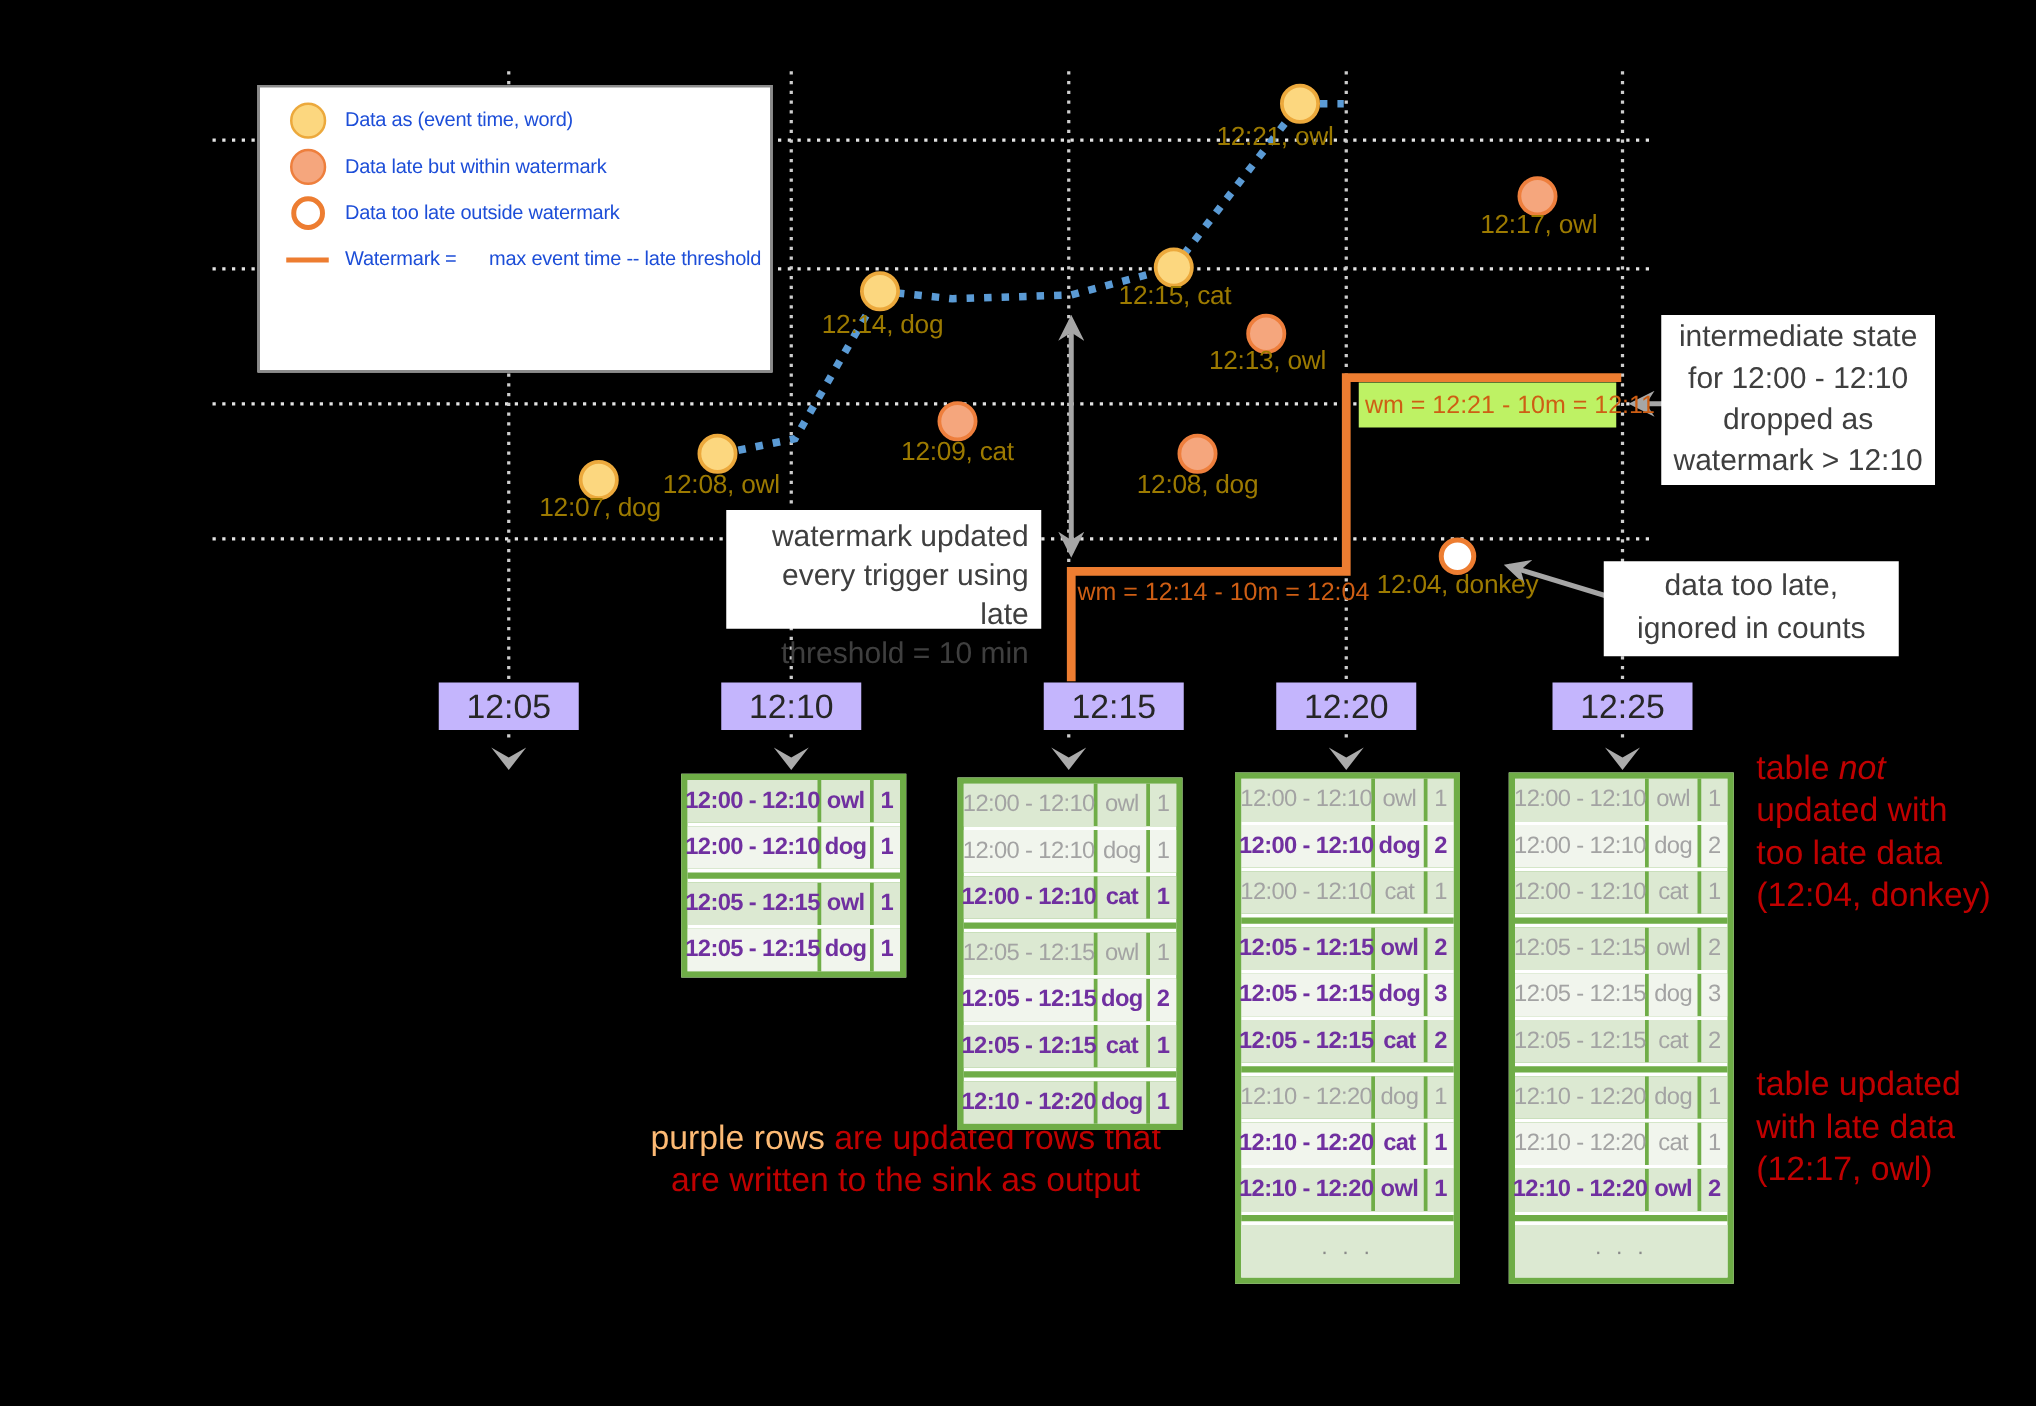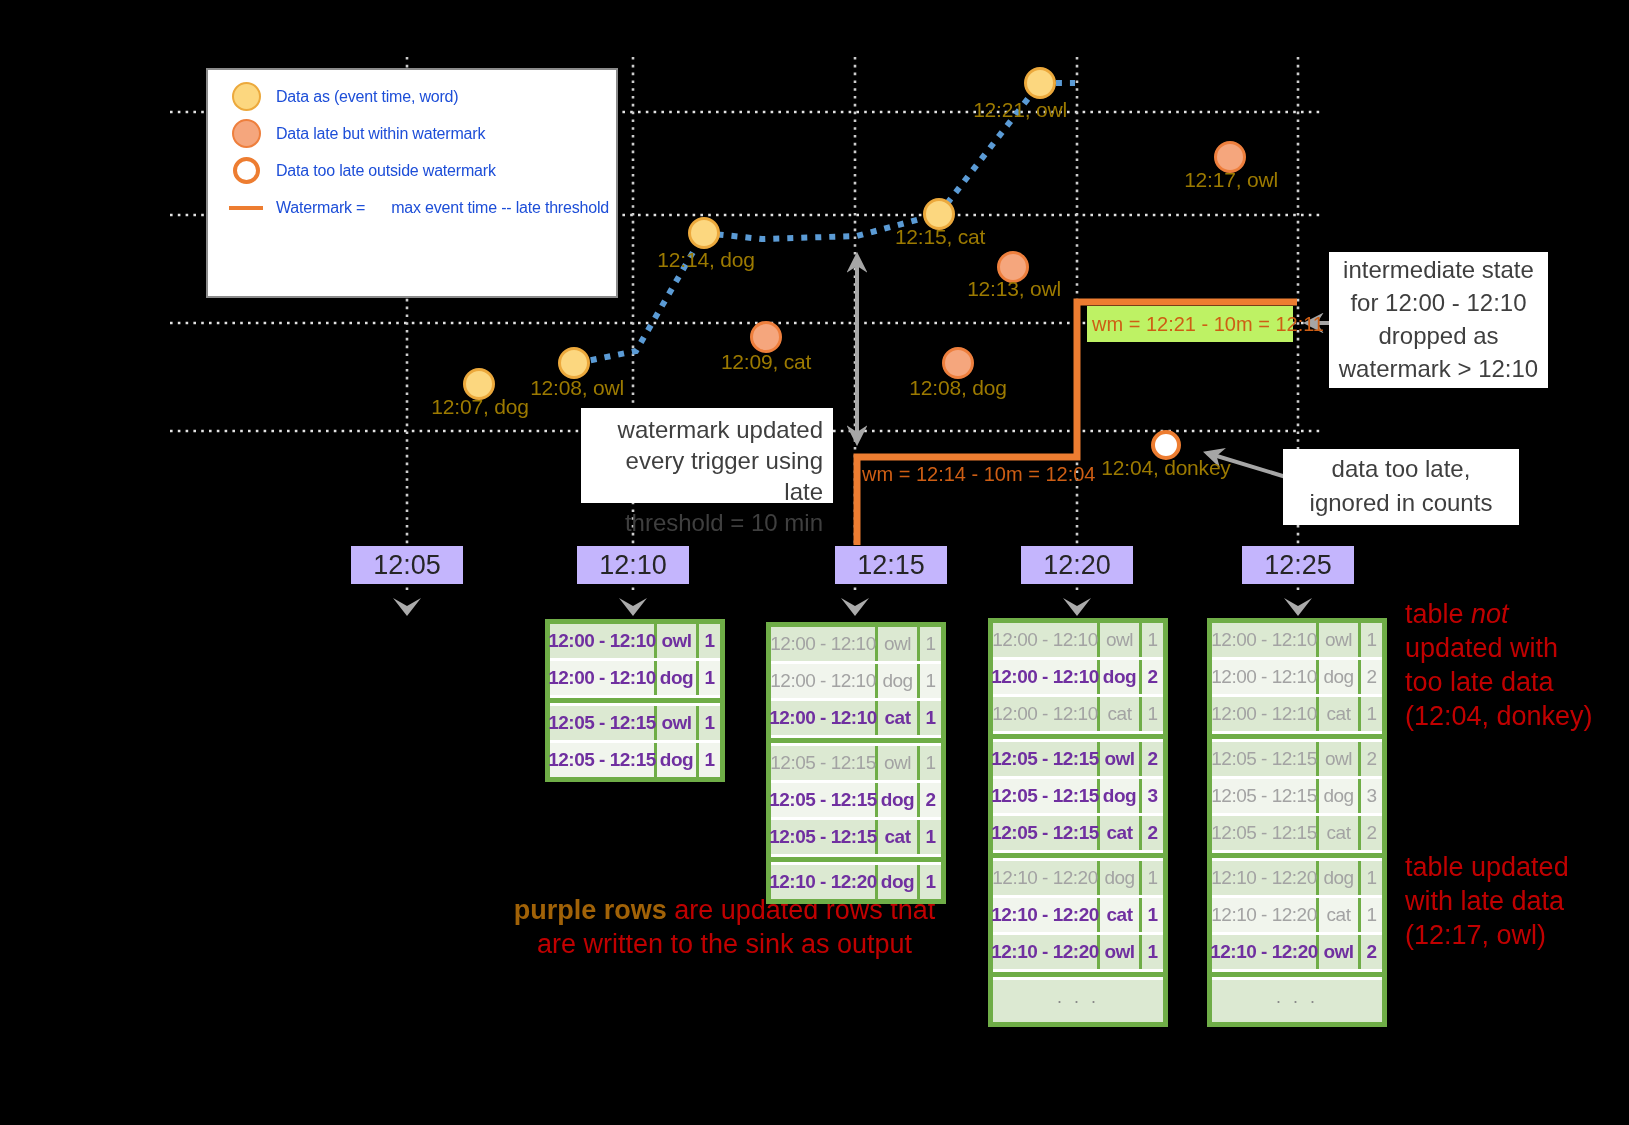--- a/index.html
+++ b/index.html
@@ -53,21 +53,21 @@
                      font-size:24px;line-height:33px;padding-top:1px;}
   .note-toolate{left:1283px;top:449px;width:236px;height:76px;text-align:center;
                 font-size:24px;line-height:34px;padding-top:3px;}
 
   
   .red-note{position:absolute;color:#C00000;font-size:27px;line-height:34px;z-index:2;white-space:nowrap;}
   .rn1{left:1405px;top:597px;}
   .rn2{left:1405px;top:850px;}
   .purple-note{position:absolute;left:452px;top:893px;width:545px;text-align:center;color:#C00000;
                font-size:27px;line-height:34px;z-index:2;}
-  .purple-note .hl{color:#a16207;font-weight:bold;margin-top:28px;}
+  .purple-note .hl{color:#fdba74;font-weight:normal;margin-top:28px;}
 
   
   .wtable{position:absolute;width:180px;background:#fff;border:5px solid #6FAD47;box-sizing:border-box;z-index:2;}
   .trow{display:flex;gap:3px;background:#6FAD47;height:34px;margin-top:3px;}
   .trow:first-child,.gbar:first-child{margin-top:0;}
   .gbar{height:5px;background:#6FAD47;margin-top:3px;}
   .cell{display:flex;align-items:center;justify-content:center;font-size:19px;letter-spacing:-0.5px;white-space:nowrap;}
   .c-win{width:104px;flex:none;}
   .c-word{width:39px;flex:none;}
   .c-cnt{flex:1;}

